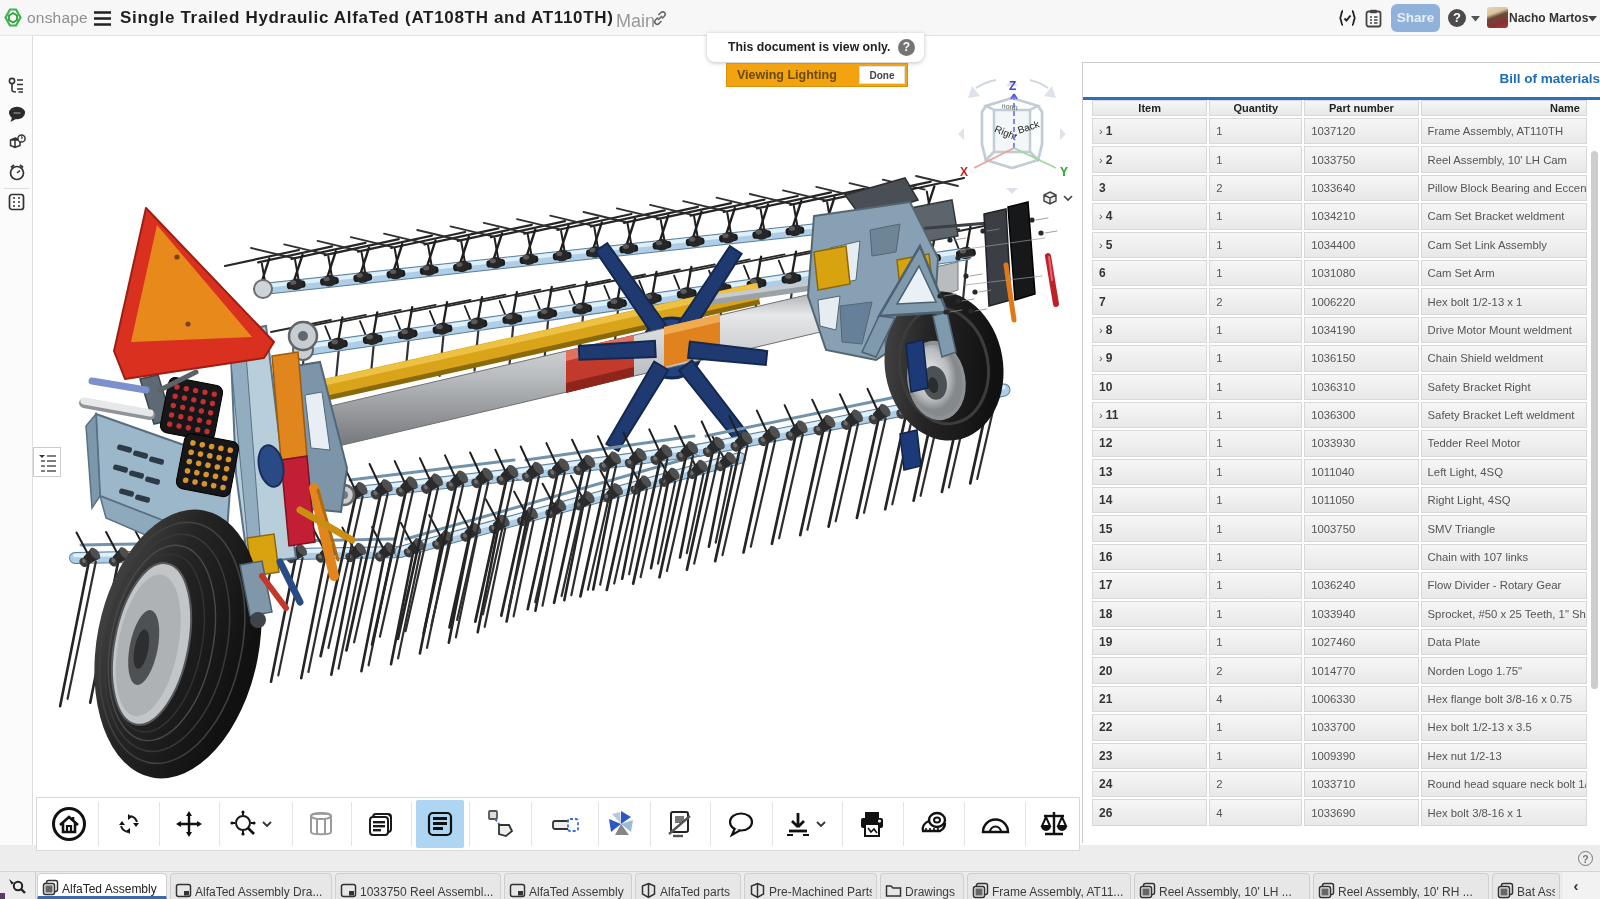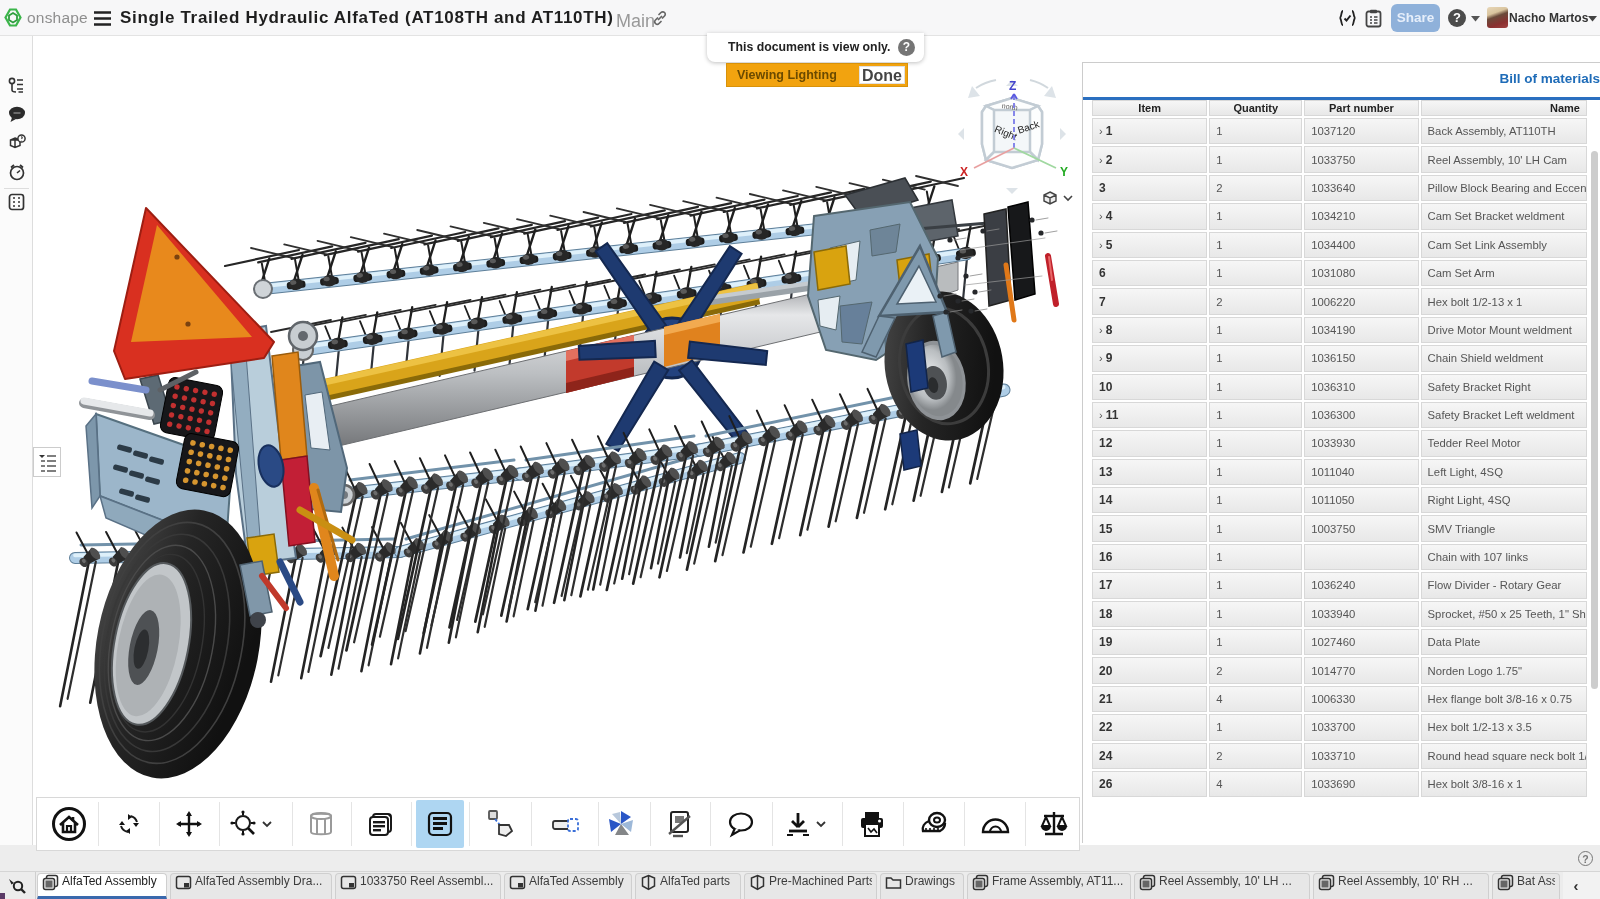--- a/index.html
+++ b/index.html
@@ -16,21 +16,21 @@
 .caret1{position:absolute;left:1471px;top:16px}
 .avatar{position:absolute;left:1487px;top:7px;width:21px;height:21px;border-radius:3px;background:linear-gradient(160deg,#e8d7b8 0%,#d9c49e 30%,#6b4a3a 45%,#8a3030 75%,#a04040 100%)}
 .uname{position:absolute;left:1509px;top:11px;font-size:12px;font-weight:bold;color:#333;white-space:nowrap}
 .caret2{position:absolute;left:1588px;top:16px}
 #rail{position:absolute;left:0;top:36px;width:33px;height:809px;background:#fbfbfb;border-right:1px solid #ddd;z-index:25}
 .rico{position:absolute;left:8px}
 #viewport{position:absolute;left:33px;top:36px;width:1049px;height:835px;background:#fff;overflow:hidden}
 #popup{position:absolute;left:707px;top:33px;width:217px;height:29px;background:#fff;border-radius:0 0 8px 8px;box-shadow:0 1px 4px rgba(0,0,0,0.25);z-index:40;font-size:12.3px;font-weight:bold;color:#222;line-height:29px;text-align:left;padding-left:21px}
 .popq{position:absolute;right:9px;top:6px;width:17px;height:17px;border-radius:50%;background:#757575;color:#fff;font-size:12px;font-weight:bold;text-align:center;line-height:17px}
 #lightbar{position:absolute;left:726px;top:63px;width:182px;height:24px;background:#f2a30f;border:1px solid #d8920a;z-index:40;font-size:12.5px;font-weight:bold;color:#6b4a00;line-height:22px;padding-left:10px}
-.donebtn{position:absolute;right:2px;top:2px;bottom:2px;width:46px;background:#fff;border:1px solid #e0e0e0;font-size:16px;font-weight:bold;color:#444;text-align:center;line-height:18px}
+.donebtn{position:absolute;right:2px;top:2px;bottom:2px;width:46px;background:#fff;border:1px solid #e0e0e0;font-size:10px;font-weight:bold;color:#444;text-align:center;line-height:18px}
 #viewcube{position:absolute;left:952px;top:72px;width:130px;height:140px;z-index:20}
 #flyout{position:absolute;left:33px;top:447px;width:28px;height:30px;background:#fff;border:1px solid #ccc;z-index:20}
 #bompanel{position:absolute;left:1082px;top:62px;width:518px;height:781px;background:#fff;border-left:1px solid #ccc;border-top:1px solid #ccc;z-index:15}
 .bomtitle{position:absolute;left:0;top:0;width:100%;height:34px;text-align:right;font-size:13.5px;font-weight:bold;color:#1f6cb8;line-height:32px}
 .bomline{position:absolute;left:0;top:34px;width:100%;height:3px;background:#2a6fc0}
 #bomtable{position:absolute;left:7px;top:35px;width:499px;border-collapse:separate;border-spacing:2px;table-layout:fixed}
 #bomtable td,#bomtable th{background:linear-gradient(#f6f6f6,#e8e8e8);border:1px solid #d8d8d8;height:26.4px;font-size:11.3px;color:#555;padding:0 6px;white-space:nowrap;overflow:hidden}
 #bomtable th{color:#222;font-size:11px;height:16px}
 .c1{width:113px}.c2{width:91px}.c3{width:112px}.c4{width:163px}
 #bomtable td b{color:#333;font-size:12px}
@@ -39,21 +39,21 @@
 #toolbar{position:absolute;left:36px;top:797px;width:1044px;height:54px;background:#fff;border:1px solid #d8d8d8;z-index:22}
 .ticon{position:absolute;top:0;height:52px;display:flex;align-items:center}
 .tw{position:relative;display:flex;align-items:center;justify-content:center;width:48px;height:48px;margin:2px}
 .selbg{position:absolute;left:2px;top:2px;width:48px;height:48px;background:#aed6f2;border-radius:2px}
 .tw svg{position:relative}
 .tsep{position:absolute;top:4px;width:1px;height:44px;background:#e4e4e4}
 #footer{position:absolute;left:0;top:845px;width:1600px;height:26px;background:#ededed;z-index:21}
 .fq{position:absolute;left:1578px;top:851px;width:15px;height:15px;border-radius:50%;border:1.5px solid #777;color:#777;font-size:10.5px;font-weight:bold;text-align:center;line-height:15px;z-index:23}
 #tabbar{position:absolute;left:0;top:871px;width:1600px;height:28px;background:#ececec;border-top:1px solid #d5d5d5;display:flex;z-index:21}
 .searchbtn{width:36px;flex:none;display:flex;align-items:center;justify-content:center;border-right:1px solid #cfcfcf;margin-right:1px}
-.tab{flex:none;display:flex;align-items:flex-start;padding:0 4px;font-size:12px;color:#3c3c3c;background:#e7e7e7;border:1px solid #cfcfcf;border-bottom:none;border-radius:4px 4px 0 0;margin:1px 3px 0 0;white-space:nowrap;overflow:hidden;box-sizing:border-box}
+.tab{flex:none;display:flex;align-items:flex-end;padding:0 4px;font-size:12px;color:#3c3c3c;background:#e7e7e7;border:1px solid #cfcfcf;border-bottom:none;border-radius:4px 4px 0 0;margin:1px 3px 0 0;white-space:nowrap;overflow:hidden;box-sizing:border-box}
 .tab span{overflow:hidden;text-overflow:clip;white-space:nowrap}
 .tab.active{background:#fff;border-bottom:3px solid #3a69ad;font-weight:normal;color:#222}
 .tabnav{flex:none;width:52px;display:flex;align-items:center;justify-content:space-around;background:#f2f2f2;font-size:15px;color:#333;font-weight:bold}
 </style></head>
 <body>
 <div id="viewport">
     <svg width="1049" height="812" viewBox="0 0 1049 812" style="position:absolute;left:0;top:0">
       <defs>
         <linearGradient id="cyl" x1="0" y1="0" x2="0" y2="1">
           <stop offset="0" stop-color="#85888c"></stop>
@@ -1202,21 +1202,21 @@
         <tr>
           <th class="c1">Item</th>
           <th class="c2">Quantity</th>
           <th class="c3">Part number</th>
           <th class="c4" style="text-align:right">Name</th>
         </tr>
     <tr>
           <td class="c1"><span class="ar">›</span> <b>1</b></td>
           <td class="c2">1</td>
           <td class="c3">1037120</td>
-          <td class="c4">Back Assembly, AT110TH</td>
+          <td class="c4">Frame Assembly, AT110TH</td>
         </tr>
 <tr>
           <td class="c1"><span class="ar">›</span> <b>2</b></td>
           <td class="c2">1</td>
           <td class="c3">1033750</td>
           <td class="c4">Reel Assembly, 10' LH Cam</td>
         </tr>
 <tr>
           <td class="c1"><b>3</b></td>
           <td class="c2">2</td>
@@ -1329,20 +1329,26 @@
           <td class="c1"><b>21</b></td>
           <td class="c2">4</td>
           <td class="c3">1006330</td>
           <td class="c4">Hex flange bolt 3/8-16 x 0.75</td>
         </tr>
 <tr>
           <td class="c1"><b>22</b></td>
           <td class="c2">1</td>
           <td class="c3">1033700</td>
           <td class="c4">Hex bolt 1/2-13 x 3.5</td>
+        </tr>
+<tr>
+          <td class="c1"><b>23</b></td>
+          <td class="c2">1</td>
+          <td class="c3">1009390</td>
+          <td class="c4">Hex nut 1/2-13</td>
         </tr>
 <tr>
           <td class="c1"><b>24</b></td>
           <td class="c2">2</td>
           <td class="c3">1033710</td>
           <td class="c4">Round head square neck bolt 1/2-</td>
         </tr>
 <tr>
           <td class="c1"><b>26</b></td>
           <td class="c2">4</td>

